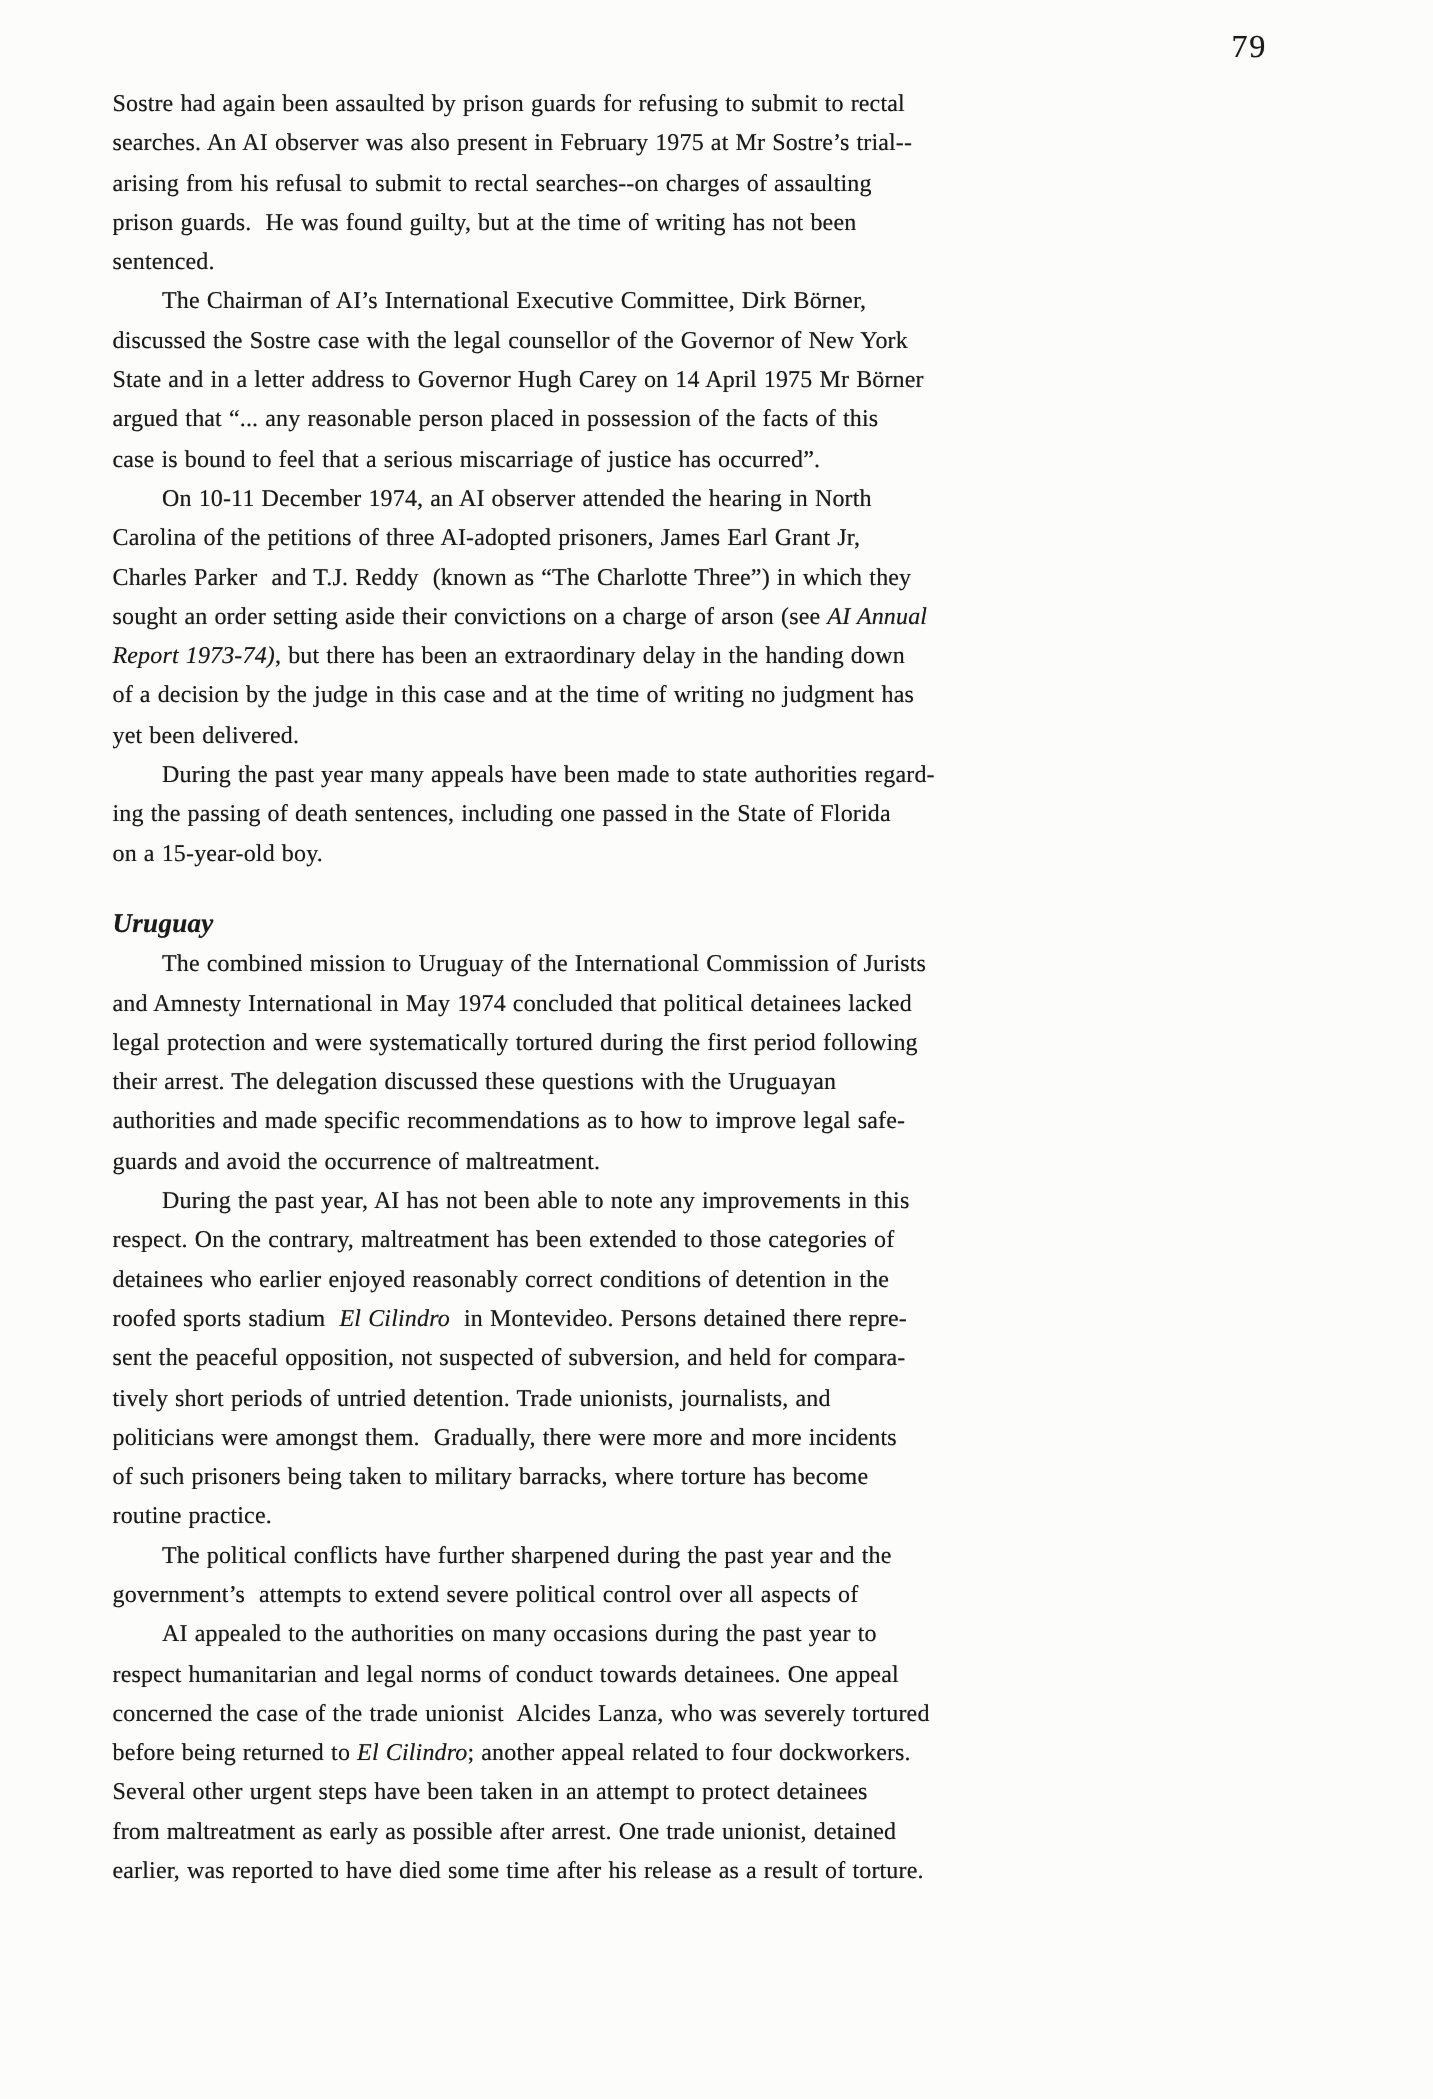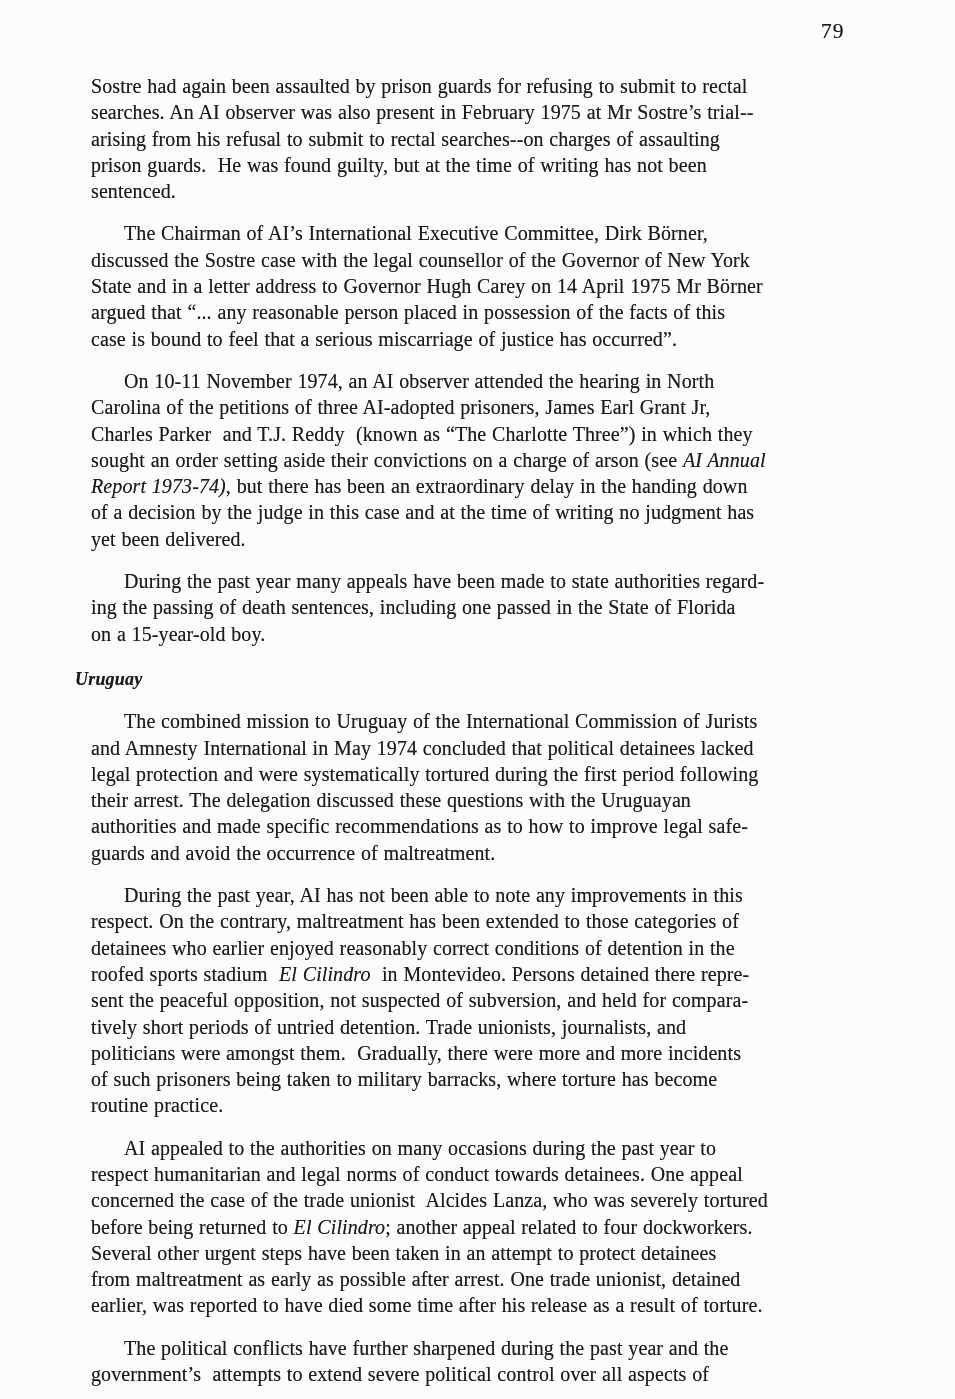--- a/index.html
+++ b/index.html
@@ -34,22 +34,22 @@
     letter-spacing: 1px;
     text-shadow: 0 0 0.6px rgba(20,20,20,0.6);
   }
   .page-body {
     position: absolute;
     top: 57px;
     left: 75px;
     width: 833px;
   }
   .para {
-    margin: 16px;
-    font-size: 20px;
+    margin: 0;
+    font-size: 16px;
     line-height: 26.3px;
     white-space: pre-wrap;
     word-spacing: 0.6px;
     letter-spacing: 0.1px;
     text-shadow: 0 0 0.55px rgba(20,20,20,0.55);
   }
   .para.indent {
     text-indent: 33px;
   }
   .section-heading {
@@ -74,21 +74,21 @@
       <p class="para"><span>Sostre had again been assaulted by prison guards for refusing to submit to rectal
 searches. An AI observer was also present in February 1975 at Mr Sostre’s trial--
 arising from his refusal to submit to rectal searches--on charges of assaulting
 prison guards.  He was found guilty, but at the time of writing has not been
 sentenced.</span></p>
       <p class="para indent"><span>The Chairman of AI’s International Executive Committee, Dirk Börner,
 discussed the Sostre case with the legal counsellor of the Governor of New York
 State and in a letter address to Governor Hugh Carey on 14 April 1975 Mr Börner
 argued that “... any reasonable person placed in possession of the facts of this
 case is bound to feel that a serious miscarriage of justice has occurred”.</span></p>
-      <p class="para indent"><span>On 10-11 November 1974, an AI observer attended the hearing in North
+      <p class="para indent"><span>On 10-11 December 1974, an AI observer attended the hearing in North
 Carolina of the petitions of three AI-adopted prisoners, James Earl Grant Jr,
 Charles Parker  and T.J. Reddy  (known as “The Charlotte Three”) in which they
 sought an order setting aside their convictions on a charge of arson (see </span><em>AI Annual
 Report 1973-74)</em><span>, but there has been an extraordinary delay in the handing down
 of a decision by the judge in this case and at the time of writing no judgment has
 yet been delivered.</span></p>
       <p class="para indent"><span>During the past year many appeals have been made to state authorities regard-
 ing the passing of death sentences, including one passed in the State of Florida
 on a 15-year-old boy.</span></p>
       <h2 class="section-heading">Uruguay</h2>
@@ -100,23 +100,23 @@
 guards and avoid the occurrence of maltreatment.</span></p>
       <p class="para indent"><span>During the past year, AI has not been able to note any improvements in this
 respect. On the contrary, maltreatment has been extended to those categories of
 detainees who earlier enjoyed reasonably correct conditions of detention in the
 roofed sports stadium  </span><em>El Cilindro</em><span>  in Montevideo. Persons detained there repre-
 sent the peaceful opposition, not suspected of subversion, and held for compara-
 tively short periods of untried detention. Trade unionists, journalists, and
 politicians were amongst them.  Gradually, there were more and more incidents
 of such prisoners being taken to military barracks, where torture has become
 routine practice.</span></p>
+      <p class="para indent"><span>The political conflicts have further sharpened during the past year and the
+government’s  attempts to extend severe political control over all aspects of</span></p>
       <p class="para indent"><span>AI appealed to the authorities on many occasions during the past year to
 respect humanitarian and legal norms of conduct towards detainees. One appeal
 concerned the case of the trade unionist  Alcides Lanza, who was severely tortured
 before being returned to </span><em>El Cilindro</em><span>; another appeal related to four dockworkers.
 Several other urgent steps have been taken in an attempt to protect detainees
 from maltreatment as early as possible after arrest. One trade unionist, detained
 earlier, was reported to have died some time after his release as a result of torture.</span></p>
-      <p class="para indent"><span>The political conflicts have further sharpened during the past year and the
-government’s  attempts to extend severe political control over all aspects of</span></p>
     </main>
 </div>
 
 </body></html>

